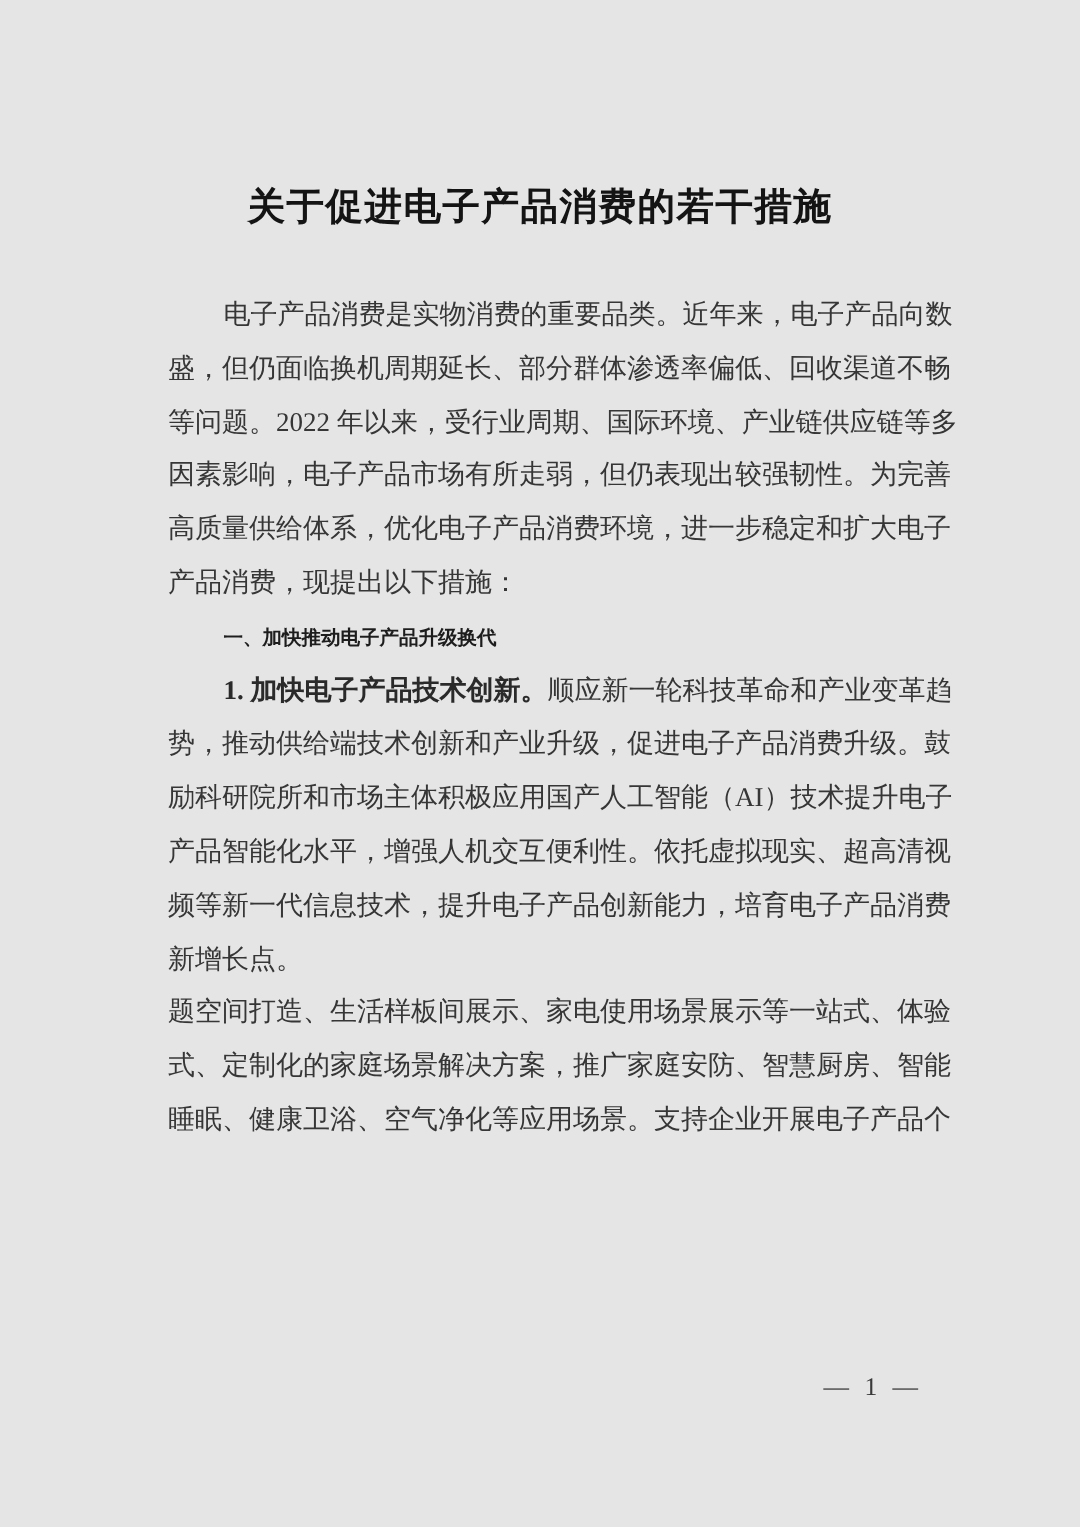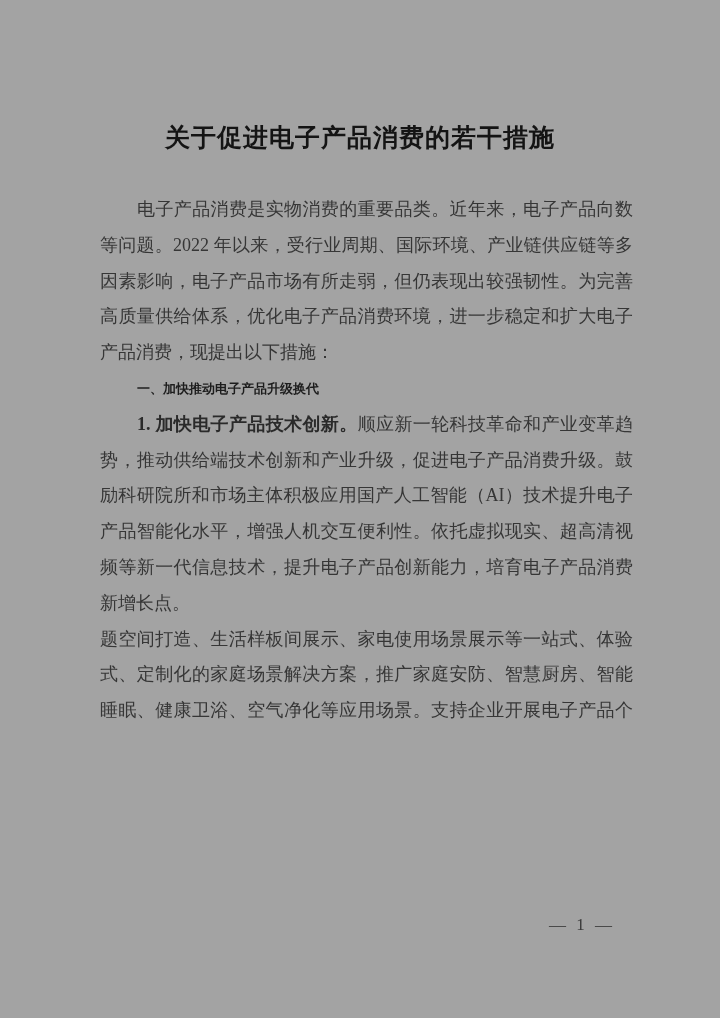--- a/index.html
+++ b/index.html
@@ -1,19 +1,19 @@
 <!DOCTYPE html>
 <html><head>
 <meta charset="utf-8">
 <style>
   html,body{margin:0;padding:0;}
   .page{
     position:relative;
     width:720px;height:1018px;
-    background:#a3a3a3;
+    background:#e5e5e5;
     overflow:hidden;
     font-family:"Liberation Serif", serif;
   }
   .doc-title{
     position:absolute;
     left:0;top:121px;width:720px;
     text-align:center;
     font-size:25px;
     font-weight:700;
     letter-spacing:1px;
@@ -25,20 +25,21 @@
     width:533px;
     font-size:18px;
     color:#363636;
   }
   .line{
     height:35.8px;
     line-height:35.8px;
     text-align:justify;
     white-space:nowrap;
     overflow:visible;
+    margin-left:12px;
   }
   .line.j{ text-align-last:justify; }
   .line.indent{ text-indent:37px; }
   .line.heading{
     font-family:Liberation Sans, sans-serif;
     font-weight:700;
     font-size:13px;
     color:#1d1d1d;
     text-align-last:left;
   }
@@ -55,20 +56,21 @@
 </head>
 <body>
 
 <div class="page">
 
   <div class="doc-title">关于促进电子产品消费的若干措施</div>
 
   <div class="content">
 
     <div class="line indent j">电子产品消费是实物消费的重要品类。近年来，电子产品向数</div>
+    <div class="line j">盛，但仍面临换机周期延长、部分群体渗透率偏低、回收渠道不畅</div>
     <div class="line j">等问题。2022 年以来，受行业周期、国际环境、产业链供应链等多</div>
     <div class="line j">因素影响，电子产品市场有所走弱，但仍表现出较强韧性。为完善</div>
     <div class="line j">高质量供给体系，优化电子产品消费环境，进一步稳定和扩大电子</div>
     <div class="line">产品消费，现提出以下措施：</div>
 
     <div class="line indent heading">一、加快推动电子产品升级换代</div>
 
     <div class="line indent j">
       <span class="lead">1. 加快电子产品技术创新。</span><span>顺应新一轮科技革命和产业变革趋</span>
     </div>

